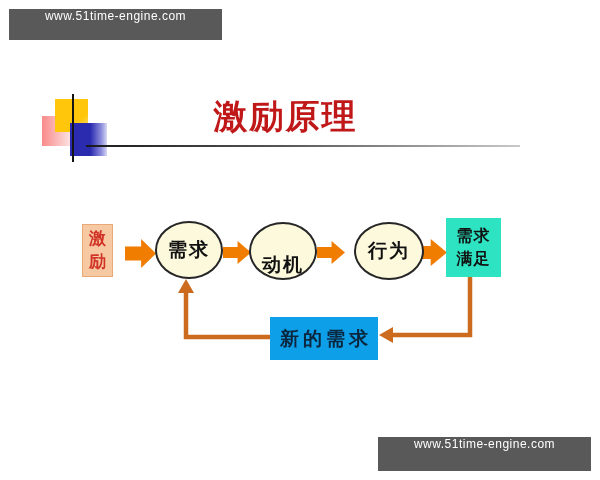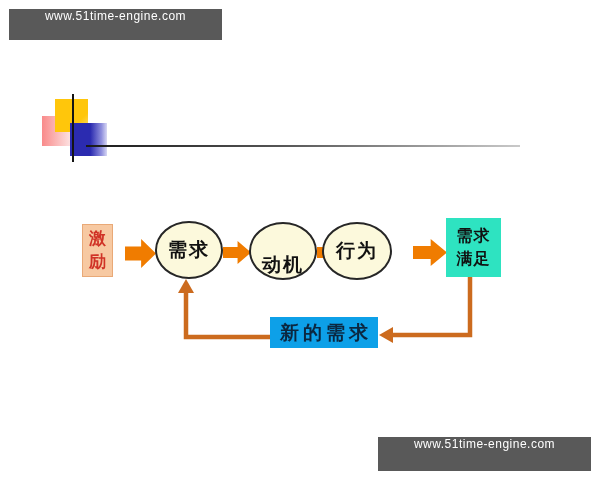--- a/index.html
+++ b/index.html
@@ -76,21 +76,21 @@
     color: #111111;
     font-weight: bold;
     font-size: 19px;
     letter-spacing: 2px;
     display: flex;
     align-items: center;
     justify-content: center;
   }
   .node-need   { left: 155px; top: 221px; }
   .node-motive { left: 249px; top: 222px; align-items: flex-end; }
-  .node-action { left: 322px; top: 222px; width: 70px; }
+  .node-action { left: 354px; top: 222px; width: 70px; }
 
   .block-arrow {
     position: absolute;
     background: #f07c00;
     clip-path: polygon(0 26%, 52% 26%, 52% 0, 100% 50%, 52% 100%, 52% 74%, 0 74%);
     filter: drop-shadow(0 0 1px #ffd34d);
   }
   .arrow-1 { left: 125px; top: 239px; width: 31px; height: 29px; }
   .arrow-2 { left: 223px; top: 241px; width: 28px; height: 23px; }
   .arrow-3 { left: 317px; top: 241px; width: 28px; height: 23px; }
@@ -106,21 +106,21 @@
     line-height: 1.4;
     letter-spacing: 1px;
     display: flex;
     flex-direction: column;
     align-items: center;
     justify-content: center;
   }
 
   .new-need-box {
     position: absolute;
-    left: 270px; top: 317px; width: 108px; height: 31px;
+    left: 270px; top: 317px; width: 108px; height: 43px;
     background: #0da0e8;
     color: #0b2740;
     font-weight: bold;
     font-size: 19px;
     letter-spacing: 4px;
     display: flex;
     align-items: center;
     justify-content: center;
     padding-left: 4px;
   }
@@ -140,20 +140,21 @@
   <div class="banner banner-top">
     <span>www.51time-engine.com</span>
   </div>
 
   <div class="sq sq-pink"></div>
   <div class="sq sq-yellow"></div>
   <div class="sq sq-blue"></div>
   <div class="vline"></div>
   <div class="hline"></div>
 
+  <div class="page-title">激励原理</div>
 
   <svg class="feedback-svg" viewBox="0 0 600 480">
 
     <path d="M470,277 L470,335 L392,335" fill="none" stroke="#cc6b1e" stroke-width="4.5"></path>
     <polygon points="379,335 393,327 393,343" fill="#cc6b1e"></polygon>
 
     <path d="M270,337 L186,337 L186,290" fill="none" stroke="#cc6b1e" stroke-width="4.5"></path>
     <polygon points="186,279 178,293 194,293" fill="#cc6b1e"></polygon>
   </svg>
 

